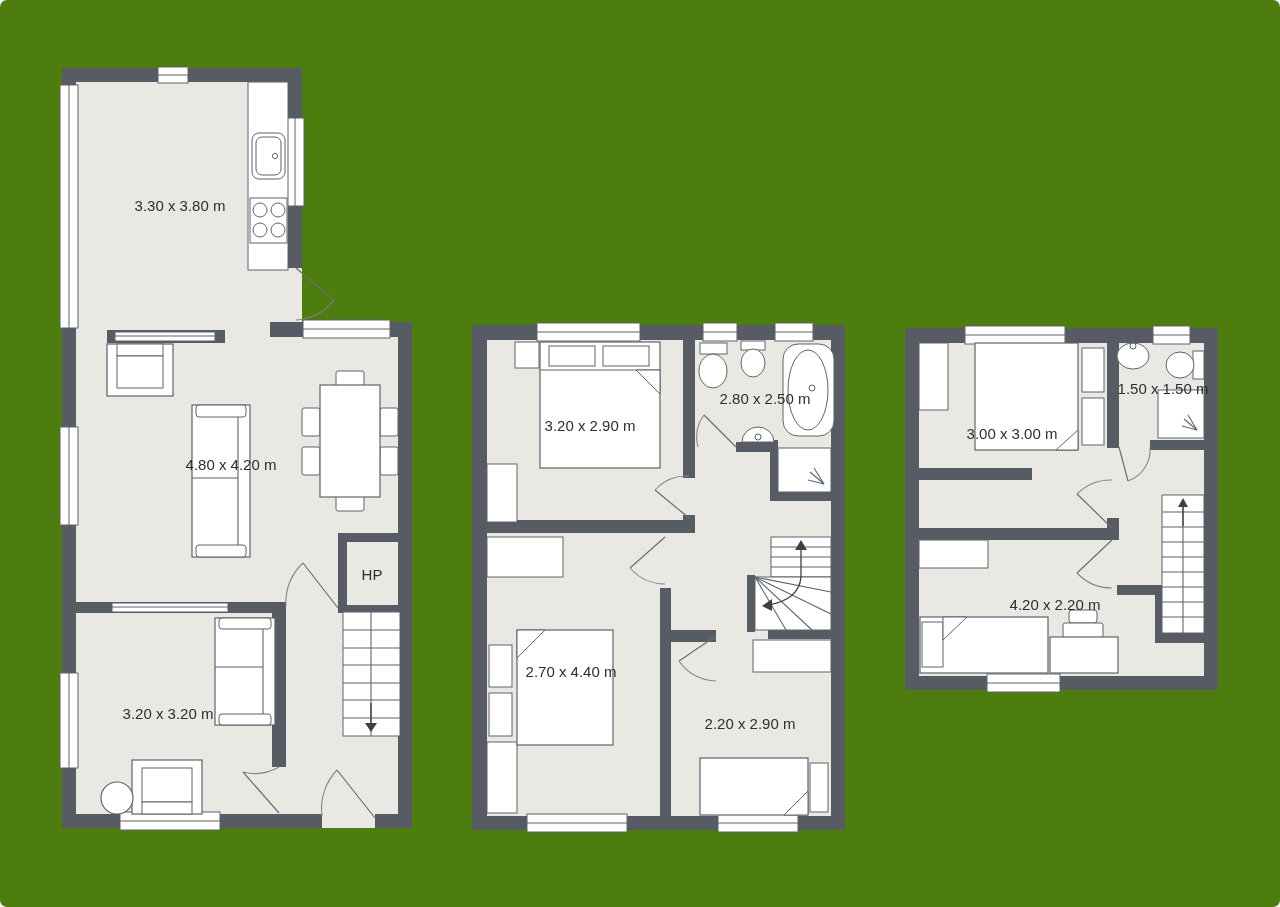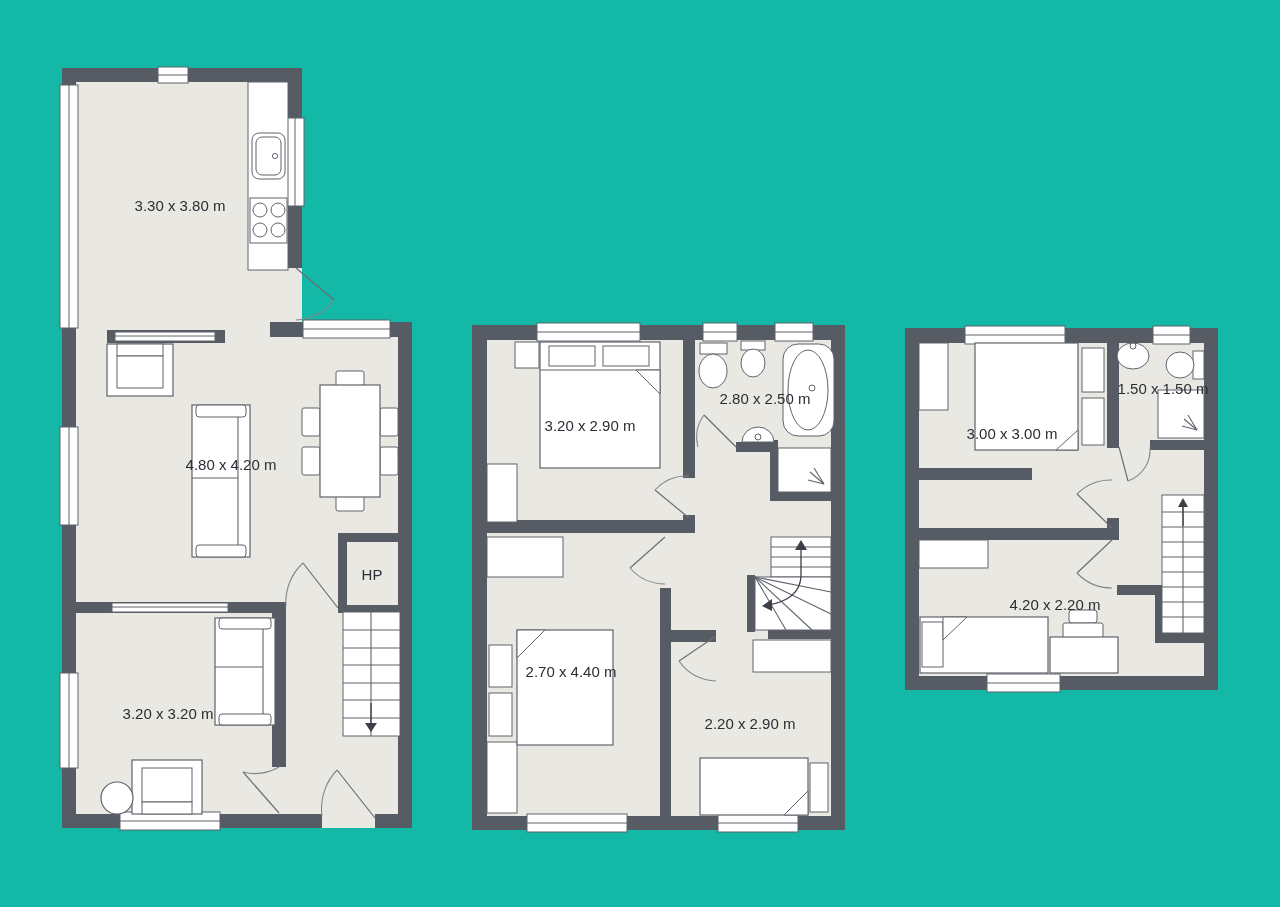--- a/index.html
+++ b/index.html
@@ -1,16 +1,16 @@
 <!DOCTYPE html>
 <html><head>
 <meta charset="utf-8">
 <style>
   html,body{margin:0;padding:0;background:#ffffff;}
-  .stage{width:1280px;height:907px;position:relative;background:#14b8a6;overflow:hidden;}
+  .stage{width:1280px;height:907px;position:relative;background:#4d7c0f;overflow:hidden;border-radius:7px;}
   .wall{fill:#575b63;stroke:none;}
   .floor{fill:#eae8e2;stroke:none;}
   .fx{fill:#ffffff;stroke:#5f636b;stroke-width:1.2;}
   .fxthin{fill:#ffffff;stroke:#5f636b;stroke-width:1;}
   .ln{stroke:#5f636b;stroke-width:1.1;fill:none;}
   .win{fill:#ffffff;stroke:#5f636b;stroke-width:1;}
   .winln{stroke:#5f636b;stroke-width:1;}
   .arc{stroke:#83868d;stroke-width:1.1;fill:none;}
   .leaf{stroke:#6a6e75;stroke-width:1.2;fill:none;}
   .lbl{font-family:"Liberation Sans","DejaVu Sans",sans-serif;font-size:15px;fill:#2b2e34;text-anchor:middle;}

